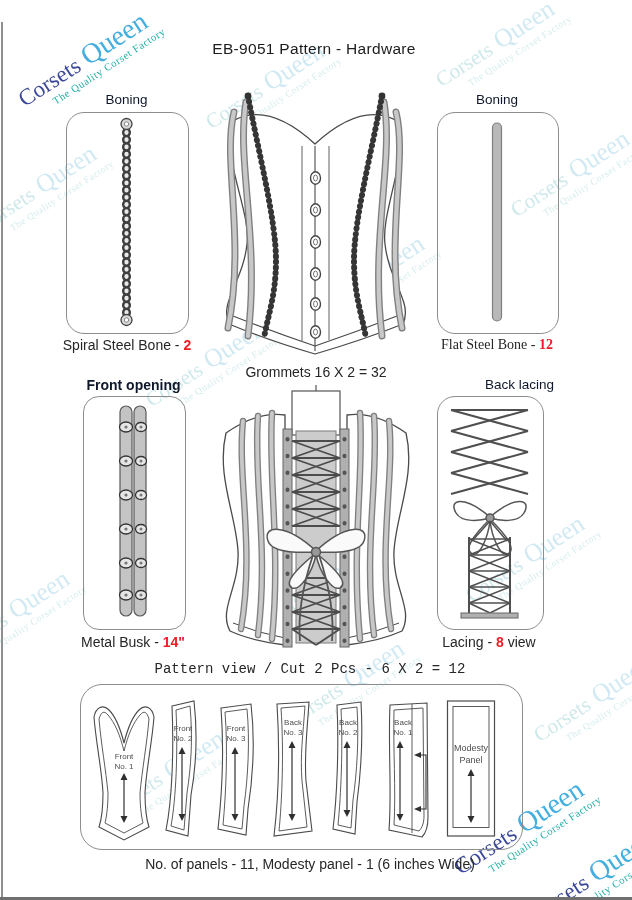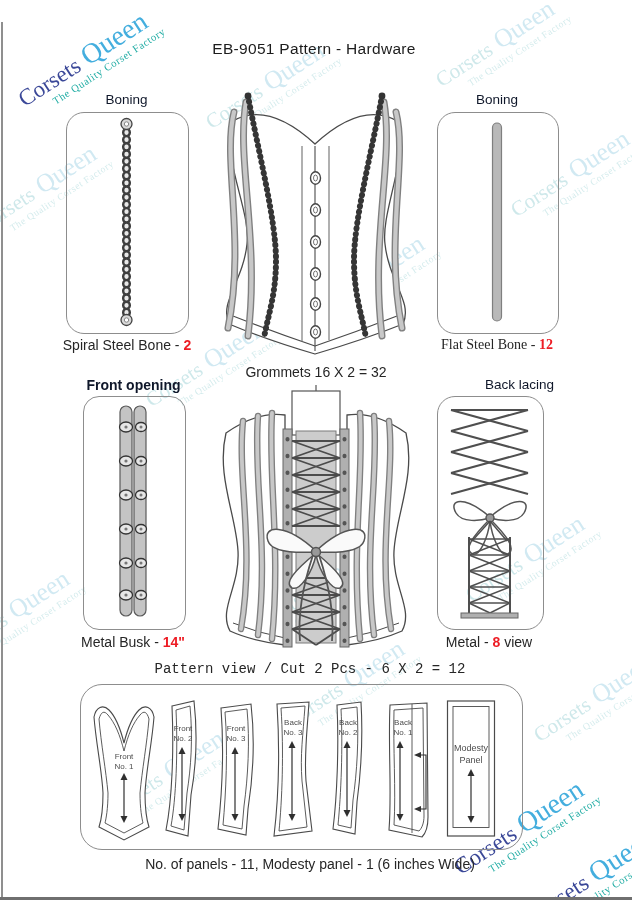--- a/index.html
+++ b/index.html
@@ -336,21 +336,21 @@
           <line x1="31" y1="206" x2="52" y2="216"></line>
             <line x1="72" y1="206" x2="52" y2="216"></line>
           <line x1="52" y1="124" x2="34" y2="144"></line>
             <line x1="52" y1="124" x2="69" y2="144"></line>
         </g>
       </g>
       <rect x="23" y="216" width="57" height="5" fill="#b0b0b0" stroke="#666" stroke-width="1"></rect>
     </svg>
   </div>
   <div class="abs ctr cap" style="left:399px;top:634px;width:180px;">
-    <span>Metal  - </span><span class="red">8</span><span> view</span>
+    <span>Lacing  - </span><span class="red">8</span><span> view</span>
   </div>
 
   <div class="abs ctr cap" style="left:0;top:661px;width:620px;font-family:Liberation Mono, monospace;">Pattern view / Cut 2 Pcs - 6 X 2 = 12</div>
   <div class="roundbox" style="left:80px;top:684px;width:441px;height:164px;border-radius:22px;">
 
     <svg class="abs" style="left:6px;top:14px;" width="74" height="144" viewBox="0 0 74 144">
       <path d="M 7,18 C 9,8 16,5 22,11 C 29,18 33,28 37,44 C 41,28 45,18 52,11 C 58,5 65,8 67,18 C 65,44 59,72 58,94 C 58,112 60,122 62,128 L 37,141 L 12,128 C 14,122 16,112 16,94 C 15,72 9,44 7,18 Z" fill="#fff" stroke="#4a4a4a" stroke-width="1.1"></path>
       <path d="M 12,20 C 14,13 17,11 21,16 C 28,24 33,36 37,52 C 41,36 46,24 53,16 C 57,11 60,13 62,20 C 60,44 55,72 53,94 C 53,110 55,120 56,124 L 37,134 L 18,124 C 19,120 21,110 21,94 C 19,72 14,44 12,20 Z" fill="none" stroke="#4a4a4a" stroke-width="0.9"></path>
       <text class="plabel" x="37" y="60" text-anchor="middle">Front</text>
       <text class="plabel" x="37" y="70" text-anchor="middle">No. 1</text>

